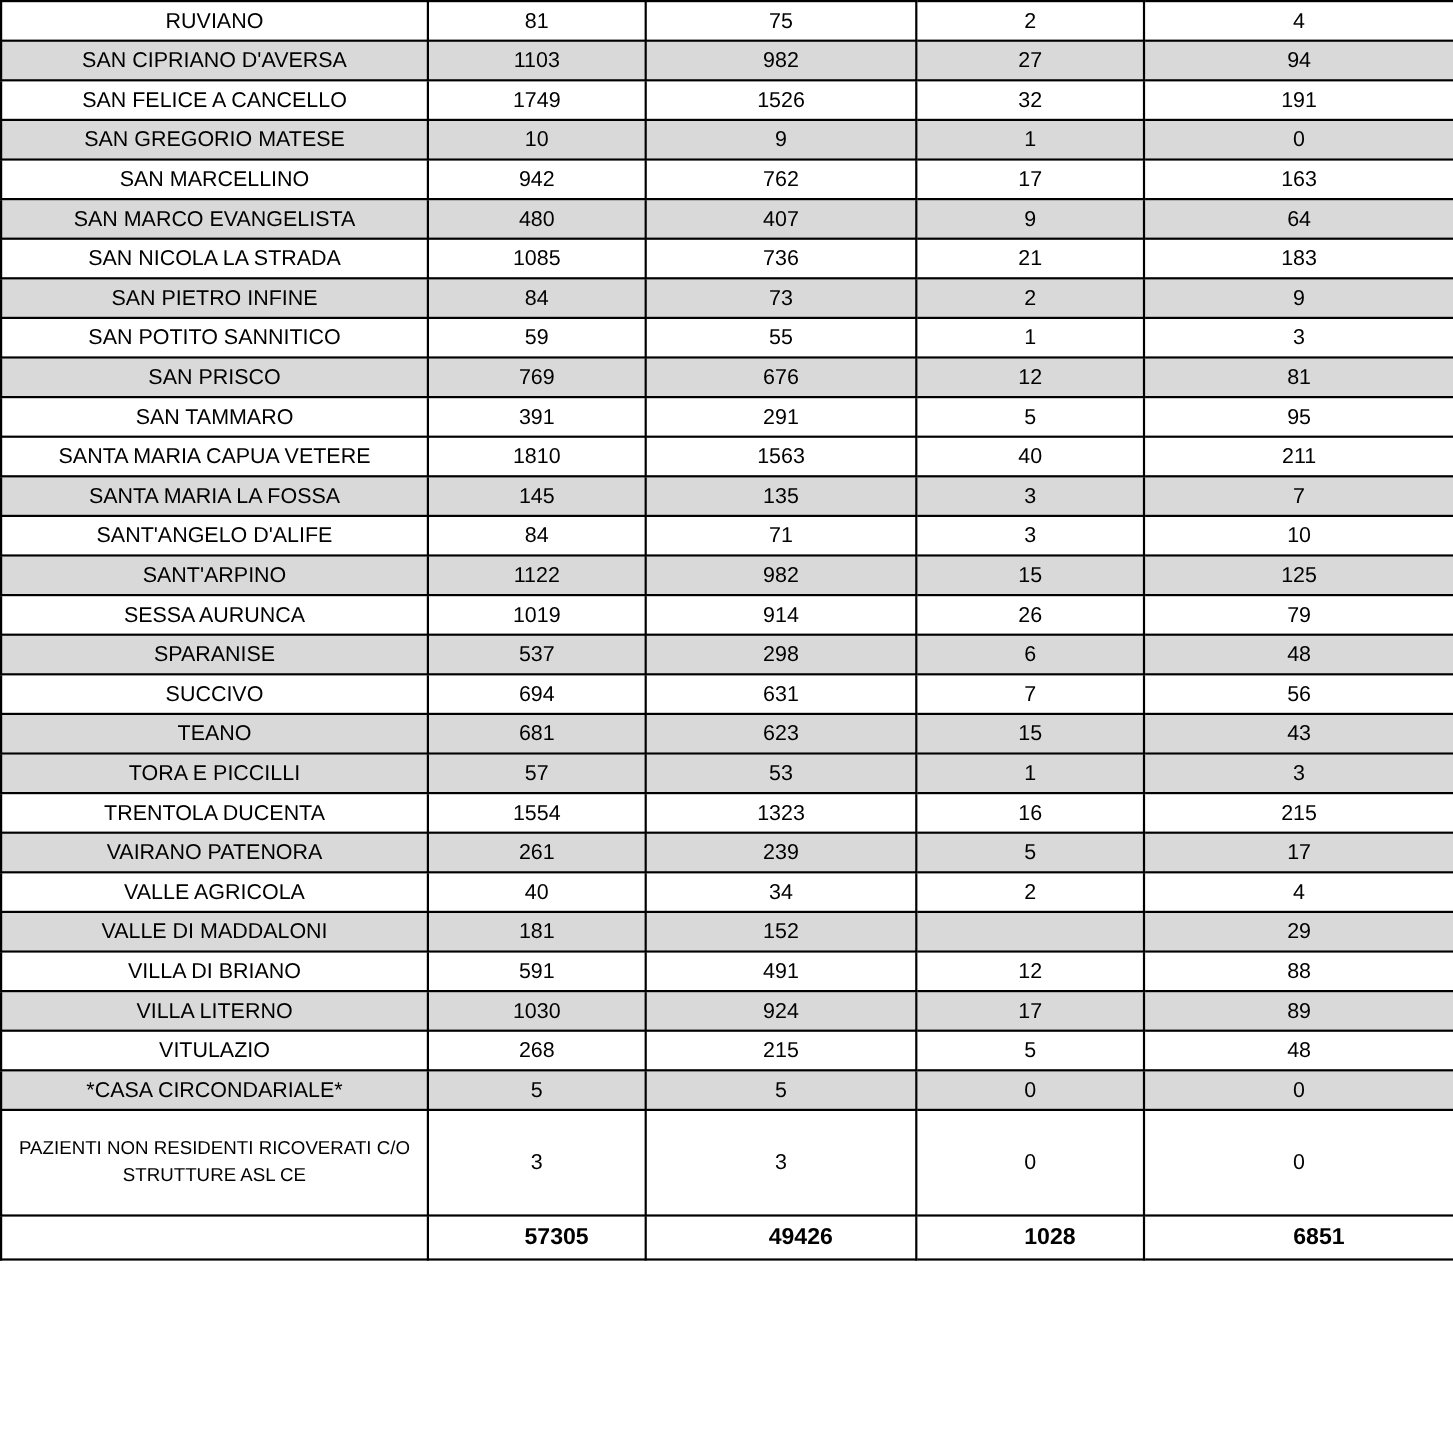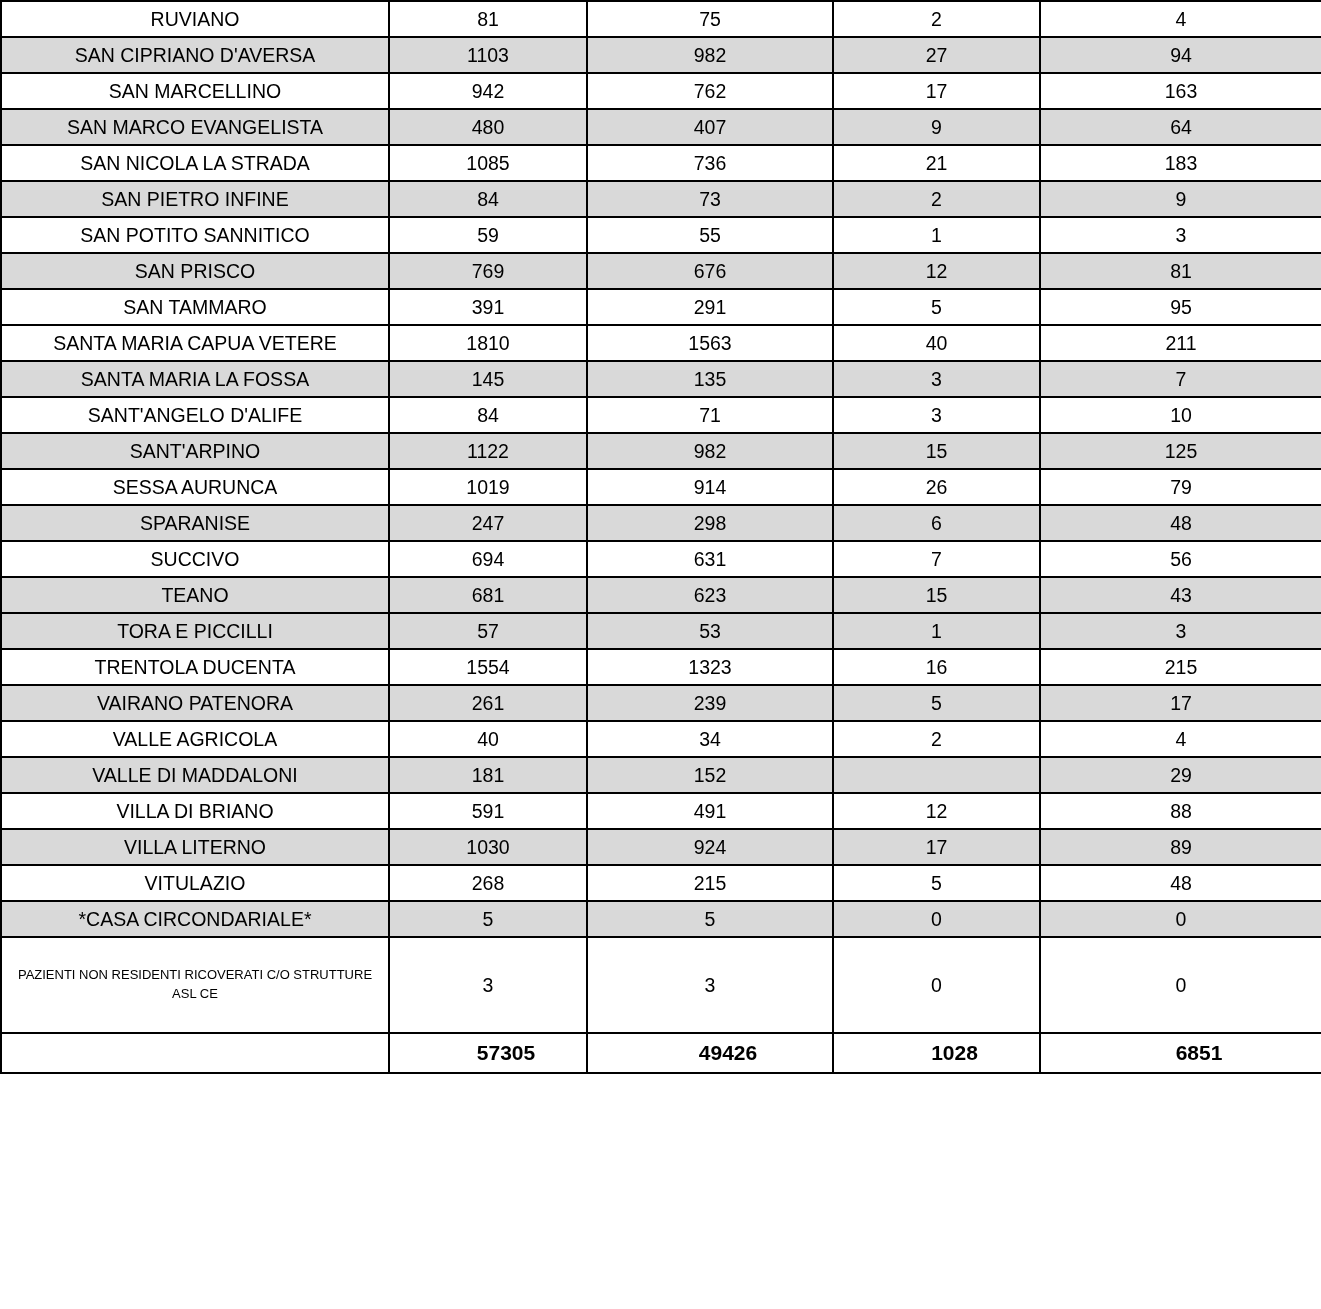--- a/index.html
+++ b/index.html
@@ -49,21 +49,21 @@
   }
   tr.plain td {
     background: #ffffff;
   }
   
   tr.tall td {
     height: 96px;
   }
   tr.tall td.name {
     white-space: normal;
-    font-size: 13px;
+    font-size: 17px;
     line-height: 1.45;
     padding: 2px 6px;
   }
   
   tr.totals td {
     font-weight: bold;
     height: 40px;
     font-size: 21px;
     background: #ffffff;
     padding-left: 36px;
@@ -95,21 +95,35 @@
       </tr>
 
       <tr class="shaded">
         <td class="name">SAN CIPRIANO D'AVERSA</td>
         <td>1103</td>
         <td>982</td>
         <td>27</td>
         <td>94</td>
       </tr>
 
-
+      <tr class="plain">
+        <td class="name">SAN FELICE A CANCELLO</td>
+        <td>1749</td>
+        <td>1526</td>
+        <td>32</td>
+        <td>191</td>
+      </tr>
+
+      <tr class="shaded">
+        <td class="name">SAN GREGORIO MATESE</td>
+        <td>10</td>
+        <td>9</td>
+        <td>1</td>
+        <td>0</td>
+      </tr>
 
       <tr class="plain">
         <td class="name">SAN MARCELLINO</td>
         <td>942</td>
         <td>762</td>
         <td>17</td>
         <td>163</td>
       </tr>
 
       <tr class="shaded">
@@ -196,21 +210,21 @@
       <tr class="plain">
         <td class="name">SESSA AURUNCA</td>
         <td>1019</td>
         <td>914</td>
         <td>26</td>
         <td>79</td>
       </tr>
 
       <tr class="shaded">
         <td class="name">SPARANISE</td>
-        <td>247</td>
+        <td>537</td>
         <td>298</td>
         <td>6</td>
         <td>48</td>
       </tr>
 
       <tr class="plain">
         <td class="name">SUCCIVO</td>
         <td>694</td>
         <td>631</td>
         <td>7</td>

